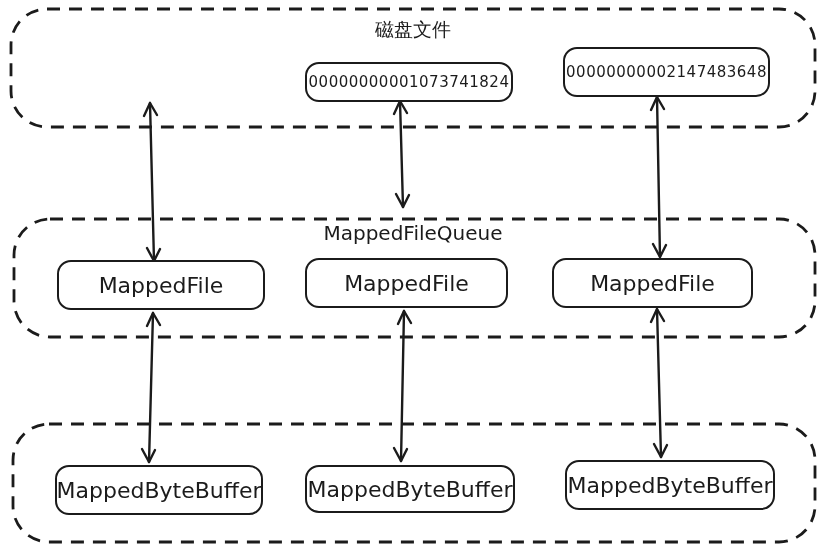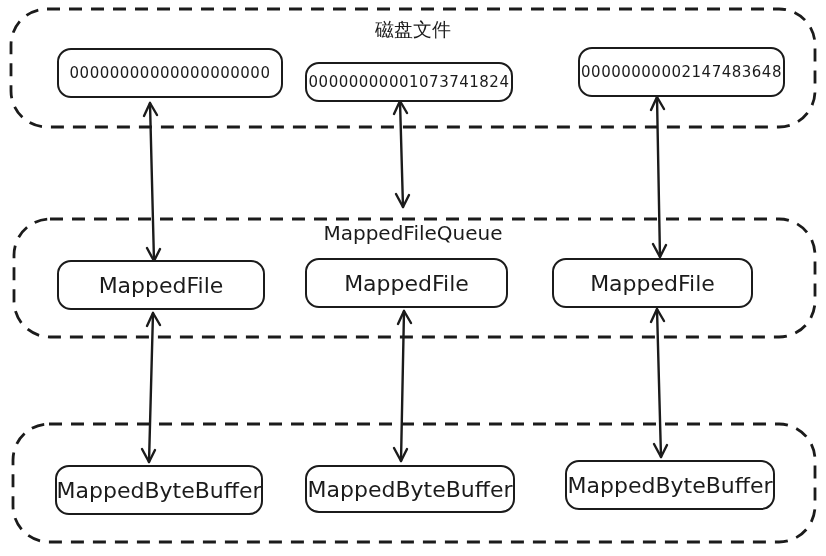--- a/index.html
+++ b/index.html
@@ -71,27 +71,24 @@
     <g>
       <path class="arrow" d="M657,309 L661,457"></path>
       <path class="arrow" d="M657,309 l-6,13 M657,309 l7,12"></path>
       <path class="arrow" d="M661,457 l-7,-13 M661,457 l6,-12"></path>
     </g>
   </svg>
 
   <div class="glabel queue" style="top:221px;">MappedFileQueue</div>
   <div class="glabel" style="top:17px;">磁盘文件</div>
 
-  <div class="box num" style="left:57px;top:48px;width:226px;height:50px;">
-    <span>00000000000000000000</span>
-  </div>
   <div class="box num" style="left:305px;top:62px;width:208px;height:40px;">
     <span>00000000001073741824</span>
   </div>
-  <div class="box num" style="left:563px;top:47px;width:207px;height:50px;margin-left:15px;">
+  <div class="box num" style="left:563px;top:47px;width:207px;height:50px;">
     <span>00000000002147483648</span>
   </div>
 
   <div class="box name" style="left:57px;top:260px;width:208px;height:50px;">
     <span>MappedFile</span>
   </div>
   <div class="box name" style="left:305px;top:258px;width:203px;height:50px;">
     <span>MappedFile</span>
   </div>
   <div class="box name" style="left:552px;top:258px;width:201px;height:50px;">

